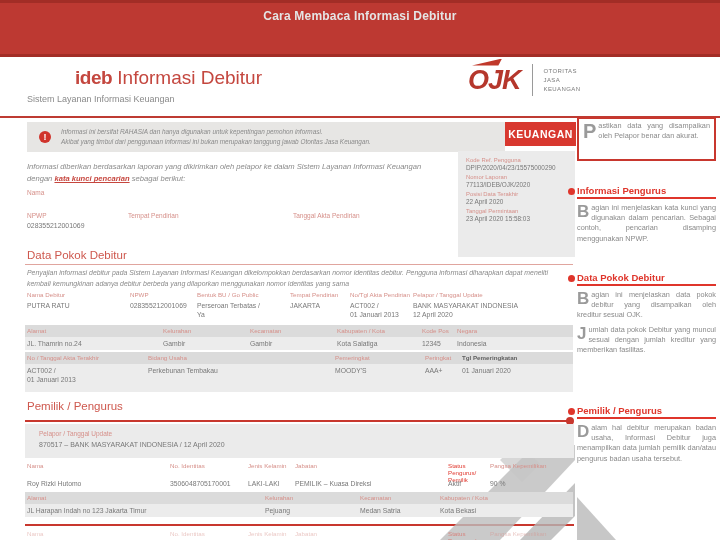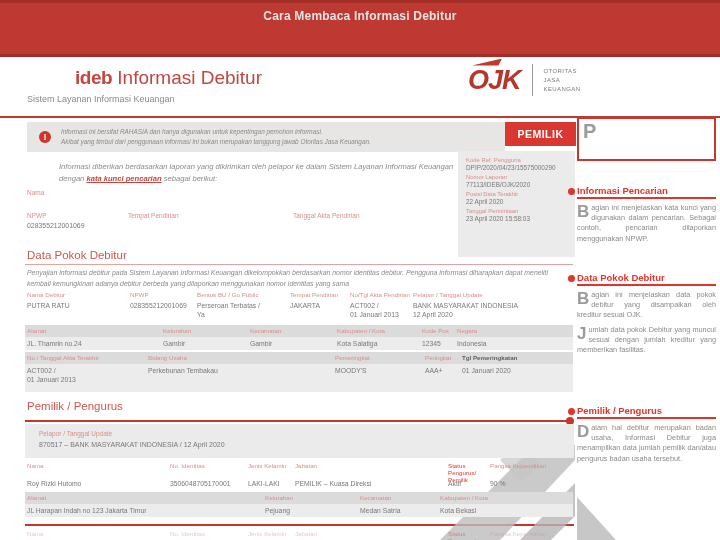--- a/index.html
+++ b/index.html
@@ -44,21 +44,21 @@
            color:#fff; font-weight:bold; font-size:10.5px; letter-spacing:.5px;
            display:flex; align-items:center; justify-content:center; }
 
   
   .refbox { position:absolute; left:458px; top:151px; width:117px; height:106px; background:#EBEBEB; padding:6px 8px; }
   .refbox .lbl { font-size:5.9px; color:#D6908A; margin-top:3px; }
   .refbox .val { font-size:6.4px; color:#787878; margin-top:1px; }
 
   
   .intro { position:absolute; left:27px; top:161px; width:420px; font-size:7.6px; font-style:italic;
-           color:#8A8A8A; line-height:1.6;margin-left:32px; }
+           color:#8A8A8A; line-height:1.6; }
   .intro .keylink { color:#C6463E; font-weight:bold; text-decoration:underline; }
   .field-label { position:absolute; font-size:6.5px; color:#D6908A; }
   .field-value { position:absolute; font-size:6.9px; color:#787878; }
 
   
   .sec-heading { position:absolute; font-size:11.5px; color:#CE584E; }
   .sec-rule { position:absolute; height:1px; background:#E0A59E; }
 
   
   .trow { position:absolute; display:flex; }
@@ -134,21 +134,21 @@
     </div>
     <div class="top-rule"></div>
 
     <div class="notice">
       <div class="notice-icon">!</div>
       <div class="notice-text">
         <div>Informasi ini bersifat RAHASIA dan hanya digunakan untuk kepentingan pemohon informasi.</div>
         <div>Akibat yang timbul dari penggunaan informasi ini bukan merupakan tanggung jawab Otoritas Jasa Keuangan.</div>
       </div>
     </div>
-    <div class="badge">PEMILIK</div>
+    <div class="badge">KEUANGAN</div>
 
     <div class="refbox">
       <div class="lbl" style="margin-top:0">Kode Ref. Pengguna</div>
       <div class="val">DPIP/2020/04/23/15575000290</div>
       <div class="lbl">Nomor Laporan</div>
       <div class="val">77113/IDEB/OJK/2020</div>
       <div class="lbl">Posisi Data Terakhir</div>
       <div class="val">22 April 2020</div>
       <div class="lbl">Tanggal Permintaan</div>
       <div class="val">23 April 2020 15:58:03</div>
@@ -276,26 +276,26 @@
       <div class="hcell c2">Jenis Kelamin</div>
       <div class="hcell c3">Jabatan</div>
       <div class="hcell c4 hl-red">Status Pengurus/
 Pemilik</div>
       <div class="hcell c5">Pangsa Kepemilikan</div>
     </div>
 
     <div class="sidebar">
 
       <div class="note-box">
-        <div class="side-text"><span class="dropcap">P</span></div>
+        <div class="side-text"><span class="dropcap">P</span><span>astikan data yang disampaikan oleh Pelapor benar dan akurat.</span></div>
       </div>
 
       <div class="side-sec s1">
-        <div class="side-head"><span class="dot"></span><span>Informasi Pencarian</span></div>
-        <p class="side-text"><span class="dropcap">B</span><span>agian ini menjelaskan kata kunci yang digunakan dalam pencarian. Sebagai contoh, pencarian dilaporkan menggunakan NPWP.</span></p>
+        <div class="side-head"><span class="dot"></span><span>Informasi Pengurus</span></div>
+        <p class="side-text"><span class="dropcap">B</span><span>agian ini menjelaskan kata kunci yang digunakan dalam pencarian. Sebagai contoh, pencarian disamping menggunakan NPWP.</span></p>
       </div>
 
       <div class="side-sec s2">
         <div class="side-head"><span class="dot"></span><span>Data Pokok Debitur</span></div>
         <p class="side-text"><span class="dropcap">B</span><span>agian ini menjelaskan data pokok debitur yang disampaikan oleh kreditur sesuai OJK.</span></p>
         <p class="side-text"><span class="dropcap">J</span><span>umlah data pokok Debitur yang muncul sesuai dengan jumlah kreditur yang memberikan fasilitas.</span></p>
       </div>
 
       <div class="side-sec s3">
         <div class="side-head"><span class="dot"></span><span>Pemilik / Pengurus</span></div>

